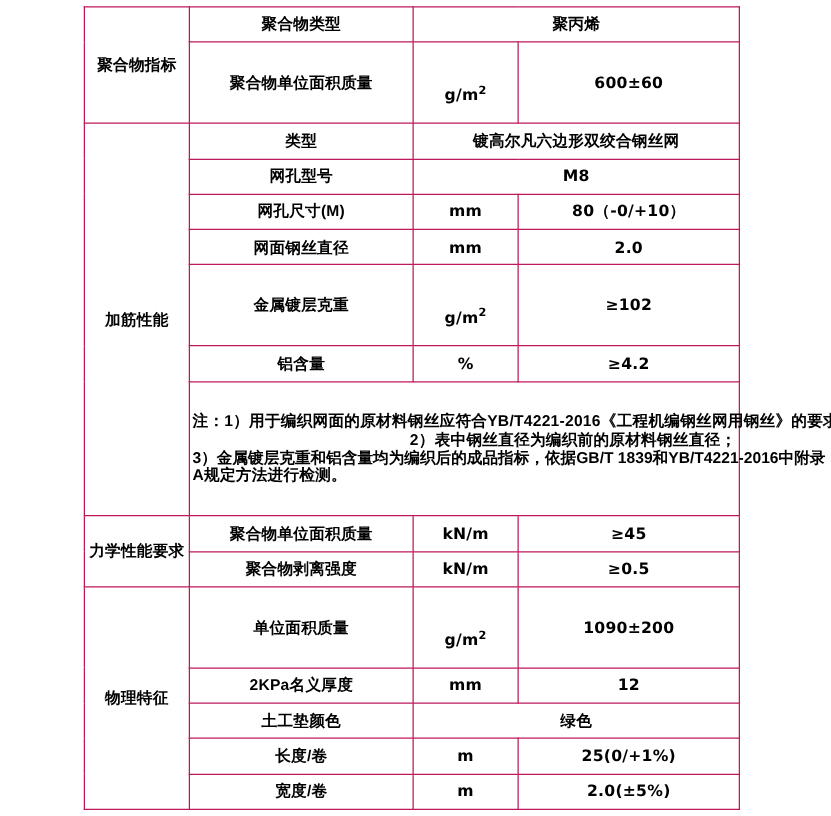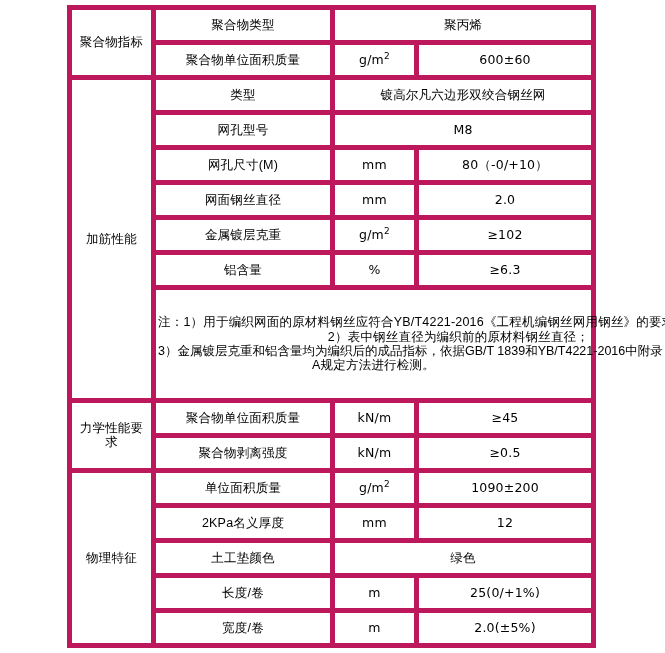--- a/index.html
+++ b/index.html
@@ -21,27 +21,27 @@
     width: 524px;
     height: 643px;
   }
   table.spec {
     border-collapse: collapse;
     table-layout: fixed;
     width: 524px;
     height: 643px;
   }
   table.spec td {
-    border: 5px solid #be185d;
+    border: 1px solid #be185d;
     text-align: center;
     vertical-align: middle;
     padding: 0 2px;
     font-size: 12.5px;
     line-height: 1.15;
-    font-weight: normal;
+    font-weight: bold;
     letter-spacing: 0.2px;
   }
   
   col.c-group { width: 84px; }
   col.c-item  { width: 179px; }
   col.c-unit  { width: 84px; }
   col.c-value { width: 177px; }
 
   td.group-cell {
     font-size: 12.5px;
@@ -61,20 +61,21 @@
   }
   td.value-cn {
     font-family: "Liberation Sans", "DejaVu Sans", sans-serif;
     font-weight: bold;
     font-size: 12.5px;
     letter-spacing: 0.5px;
   }
   .unit-frac {
     display: inline-block;
     white-space: nowrap;
+    margin-top: 20px;
   }
   .sup {
     font-size: 9px;
     vertical-align: super;
     line-height: 0;
   }
   td.notes-cell {
     text-align: center;
     font-size: 10.5px;
     font-weight: bold;
@@ -82,21 +83,21 @@
     padding: 4px 6px;
     letter-spacing: 0.1px;
   }
   .note-line {
     display: block;
     white-space: nowrap;
   }
   .note-line.l1 { text-align: center; }
   .note-line.l2 { text-align: right; }
   .note-line.l3 { text-align: left; letter-spacing: 0px; }
-  .note-line.l4 { text-align: center; }
+  .note-line.l4 { text-align: left; }
 </style>
 </head>
 <body>
 
 <div id="spec-table-wrap">
   <table class="spec">
     <colgroup>
       <col class="c-group">
       <col class="c-item">
       <col class="c-unit">
@@ -133,21 +134,21 @@
           <td class="value-cell">2.0</td>
         </tr>
         <tr>
           <td class="item-cell">金属镀层克重</td>
           <td class="unit-cell"><span class="unit-frac">g/m<span class="sup">2</span></span></td>
           <td class="value-cell">≥102</td>
         </tr>
         <tr>
           <td class="item-cell">铝含量</td>
           <td class="unit-cell">%</td>
-          <td class="value-cell">≥6.3</td>
+          <td class="value-cell">≥4.2</td>
         </tr>
         <tr>
           <td class="notes-cell" colspan="3">
             <span class="note-line l1">注：1）用于编织网面的原材料钢丝应符合YB/T4221-2016《工程机编钢丝网用钢丝》的要求；</span>
             <span class="note-line l2">2）表中钢丝直径为编织前的原材料钢丝直径；</span>
             <span class="note-line l3">3）金属镀层克重和铝含量均为编织后的成品指标，依据GB/T 1839和YB/T4221-2016中附录</span>
             <span class="note-line l4">A规定方法进行检测。</span>
           </td>
         </tr>
         <tr>

